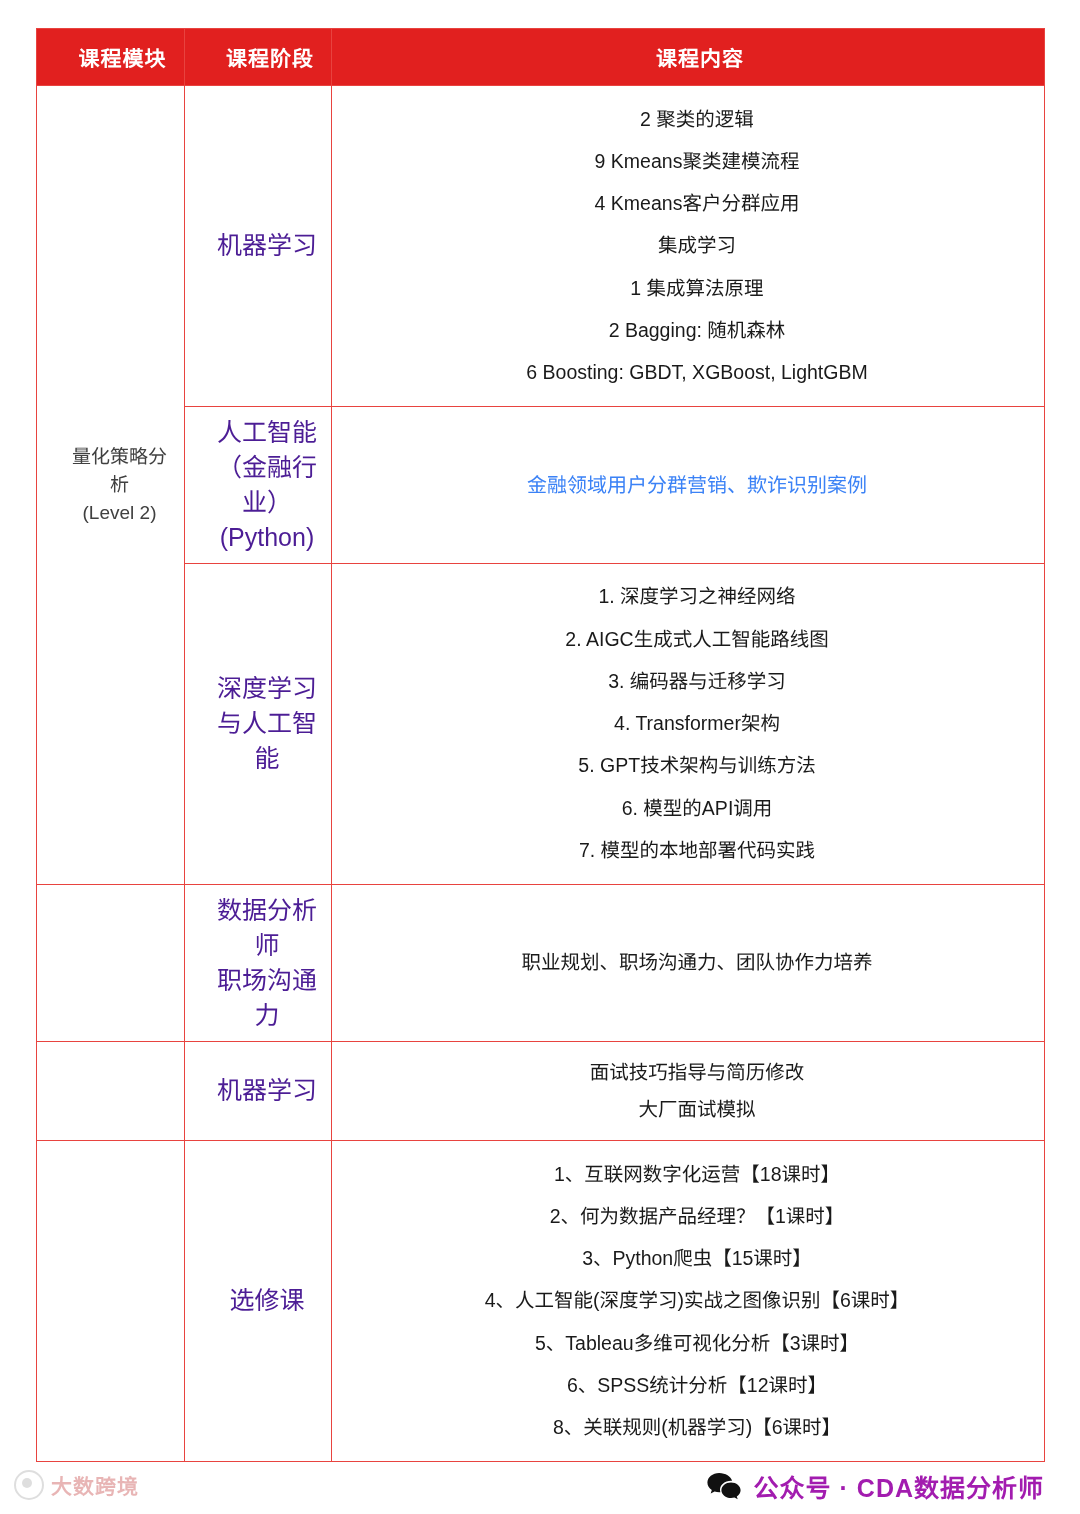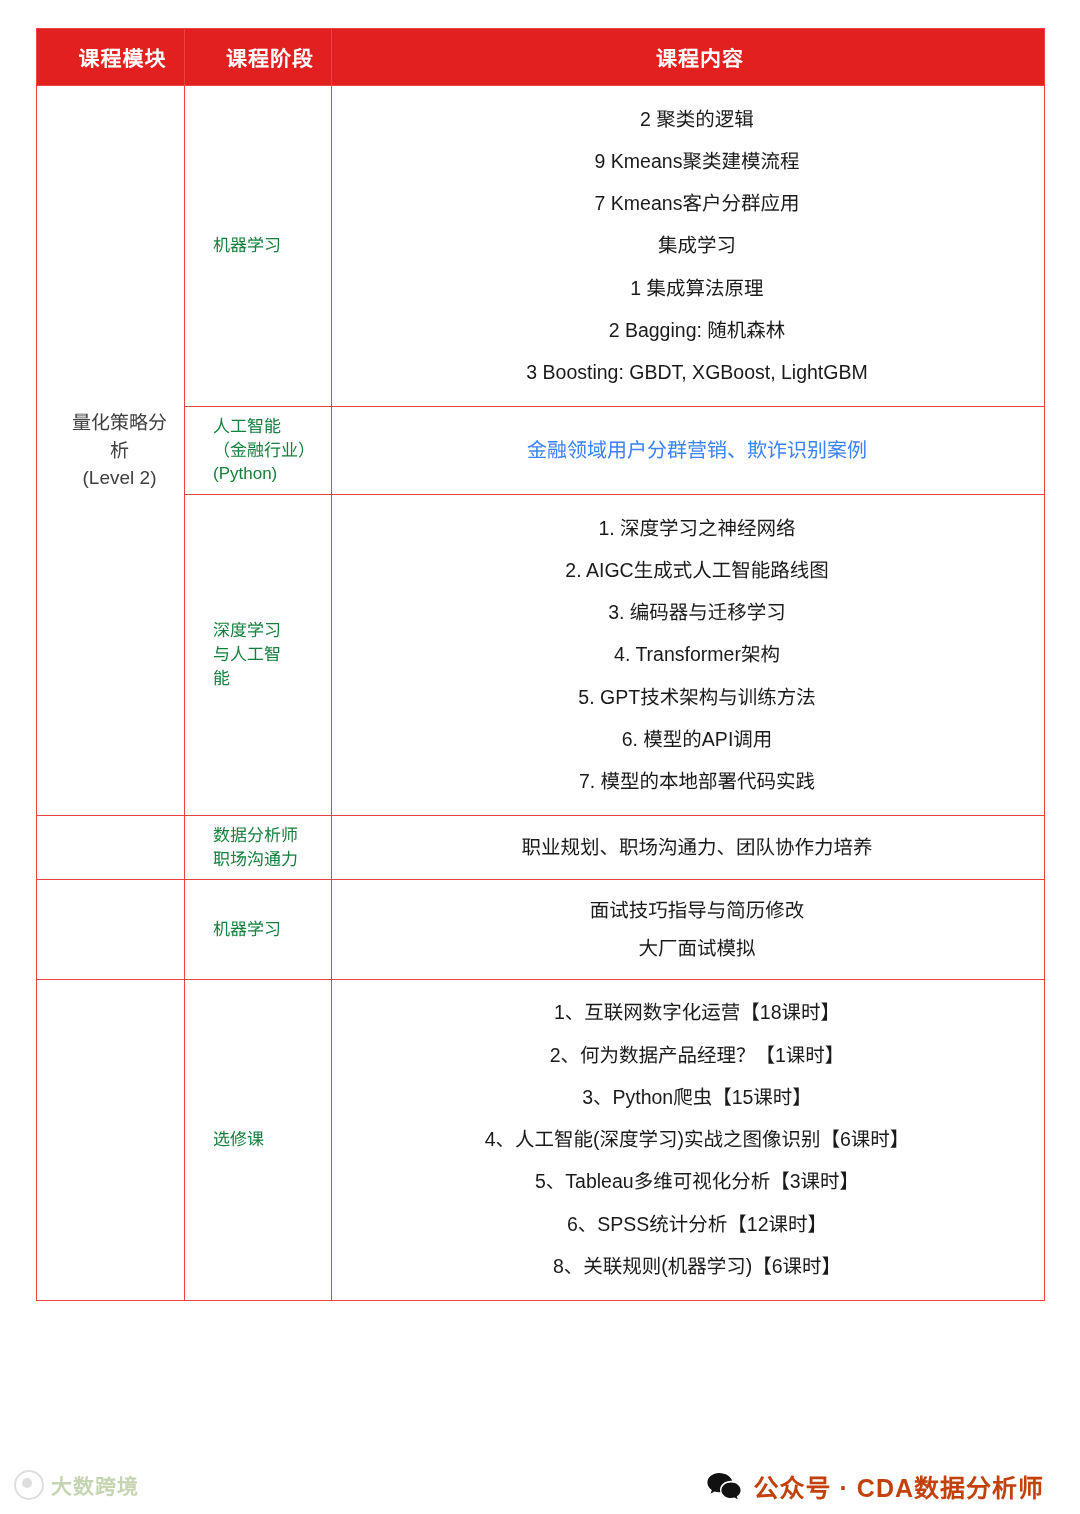--- a/index.html
+++ b/index.html
@@ -49,23 +49,24 @@
   .col-content{ width: 713px; }
 
   td.module-cell {
     text-align: center;
     font-size: 19px;
     line-height: 1.45;
     color: #404040;
     padding: 6px 10px;
   }
   td.stage-cell {
-    font-size: 17px;
+    text-align: center;
+    font-size: 25px;
     line-height: 1.4;
-    color: #15803d;
+    color: #4c1d95;
     padding: 8px 10px;
   }
   td.content-cell {
     text-align: center;
     font-size: 19.5px;
     line-height: 1.5;
     color: #1a1a1a;
     padding: 12px 10px 12px 18px;
   }
   td.content-cell .line {
@@ -118,41 +119,41 @@
     position: absolute;
     left: 6px;
     top: 6px;
     width: 10px;
     height: 10px;
     border-radius: 50%;
     background: #9a9a9a;
   }
   .wm-left .wm-text {
     font-size: 21px;
-    color: #4d7c0f;
+    color: #b91c1c;
     letter-spacing: 1px;
     font-weight: bold;
   }
   .wm-right {
     position: absolute;
     right: 36px;
     bottom: 10px;
     display: flex;
     align-items: center;
     gap: 12px;
   }
   .wechat-icon {
     width: 36px;
     height: 30px;
     position: relative;
   }
   .wm-right .wm-brand {
     font-size: 25px;
     font-weight: bold;
-    color: #c2410c;
+    color: #a21caf;
     letter-spacing: 1px;
   }
 </style>
 </head>
 <body>
 
 <div class="page">
 
   <table class="course-table">
     <colgroup>
@@ -172,25 +173,25 @@
       <tr>
         <td class="module-cell" rowspan="3">
           <div>量化策略分</div>
           <div>析</div>
           <div>(Level 2)</div>
         </td>
         <td class="stage-cell">机器学习</td>
         <td class="content-cell">
           <div class="line">2 聚类的逻辑</div>
           <div class="line">9 Kmeans聚类建模流程</div>
-          <div class="line">7 Kmeans客户分群应用</div>
+          <div class="line">4 Kmeans客户分群应用</div>
           <div class="line">集成学习</div>
           <div class="line">1 集成算法原理</div>
           <div class="line indent-1">2  Bagging: 随机森林</div>
-          <div class="line indent-1"> 3 Boosting: GBDT, XGBoost, LightGBM</div>
+          <div class="line indent-1"> 6 Boosting: GBDT, XGBoost, LightGBM</div>
         </td>
       </tr>
 
       <tr>
         <td class="stage-cell stage-small">
           <div>人工智能</div>
           <div>（金融行业）</div>
           <div>(Python)</div>
         </td>
         <td class="content-cell compact">

